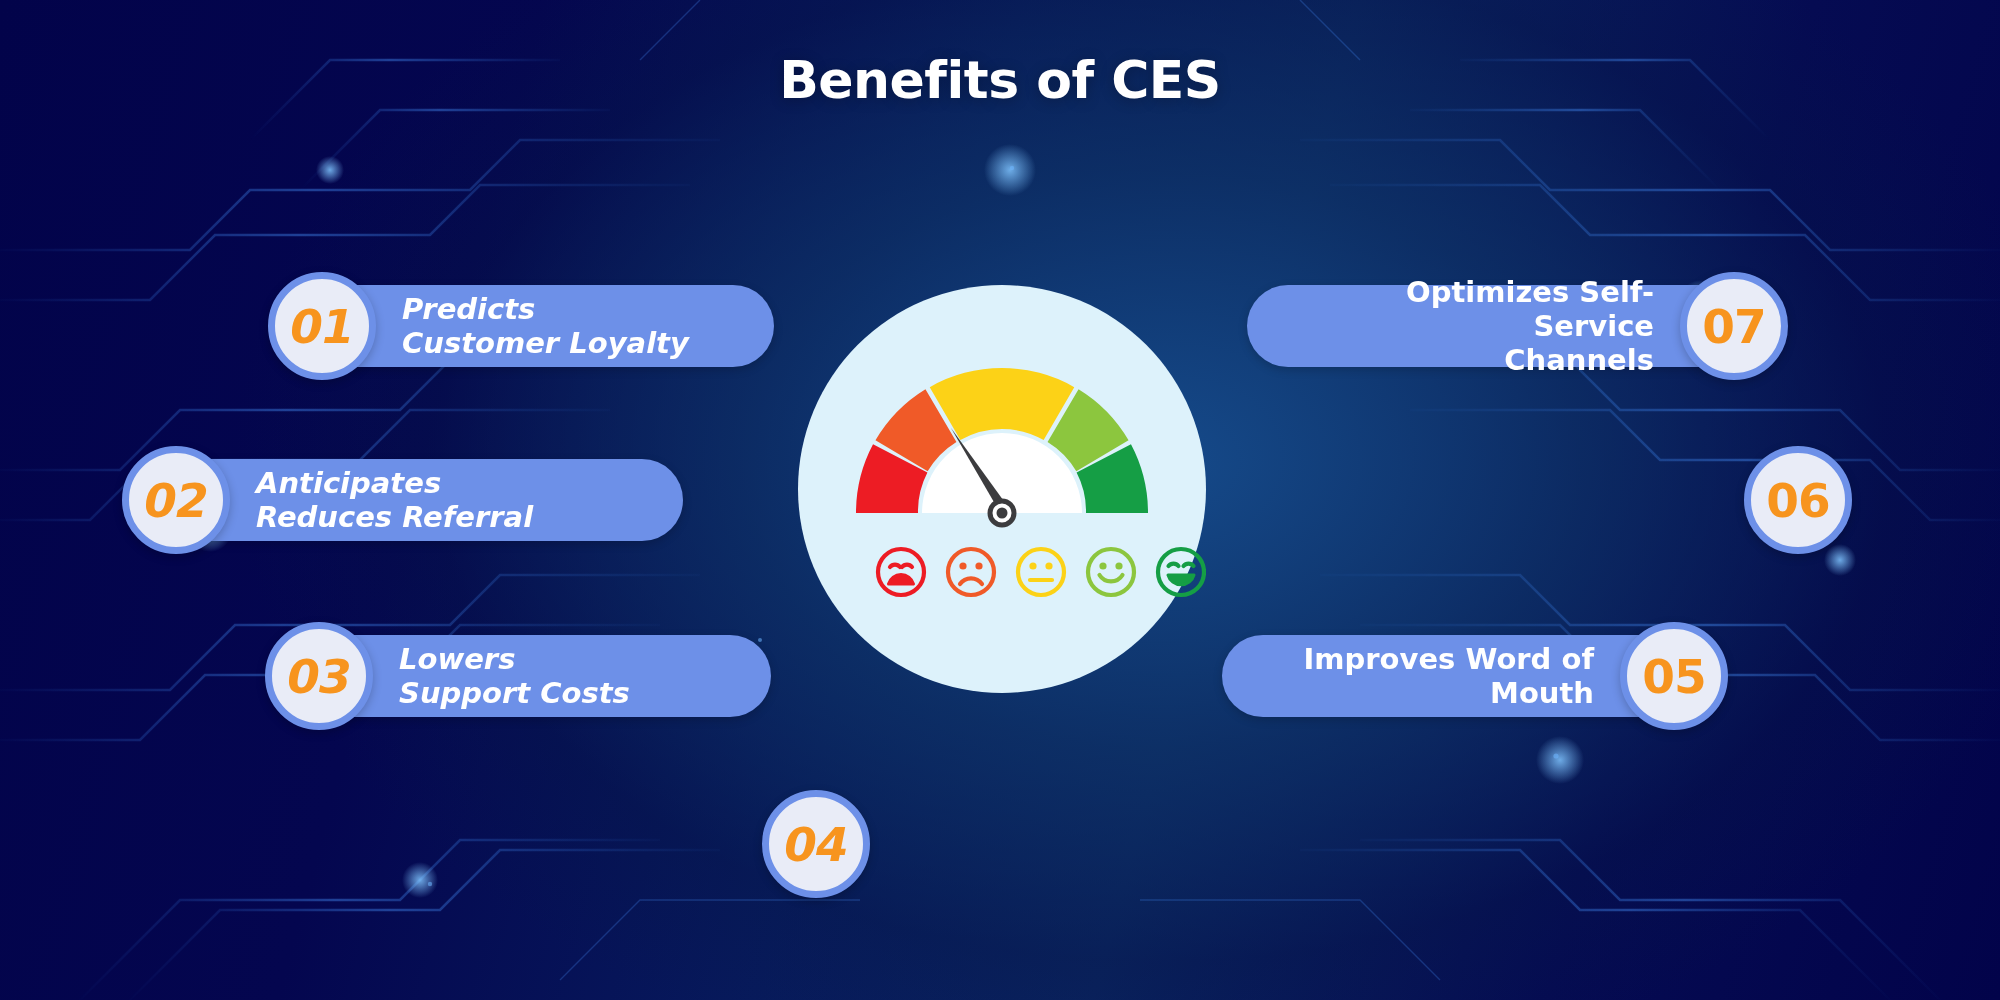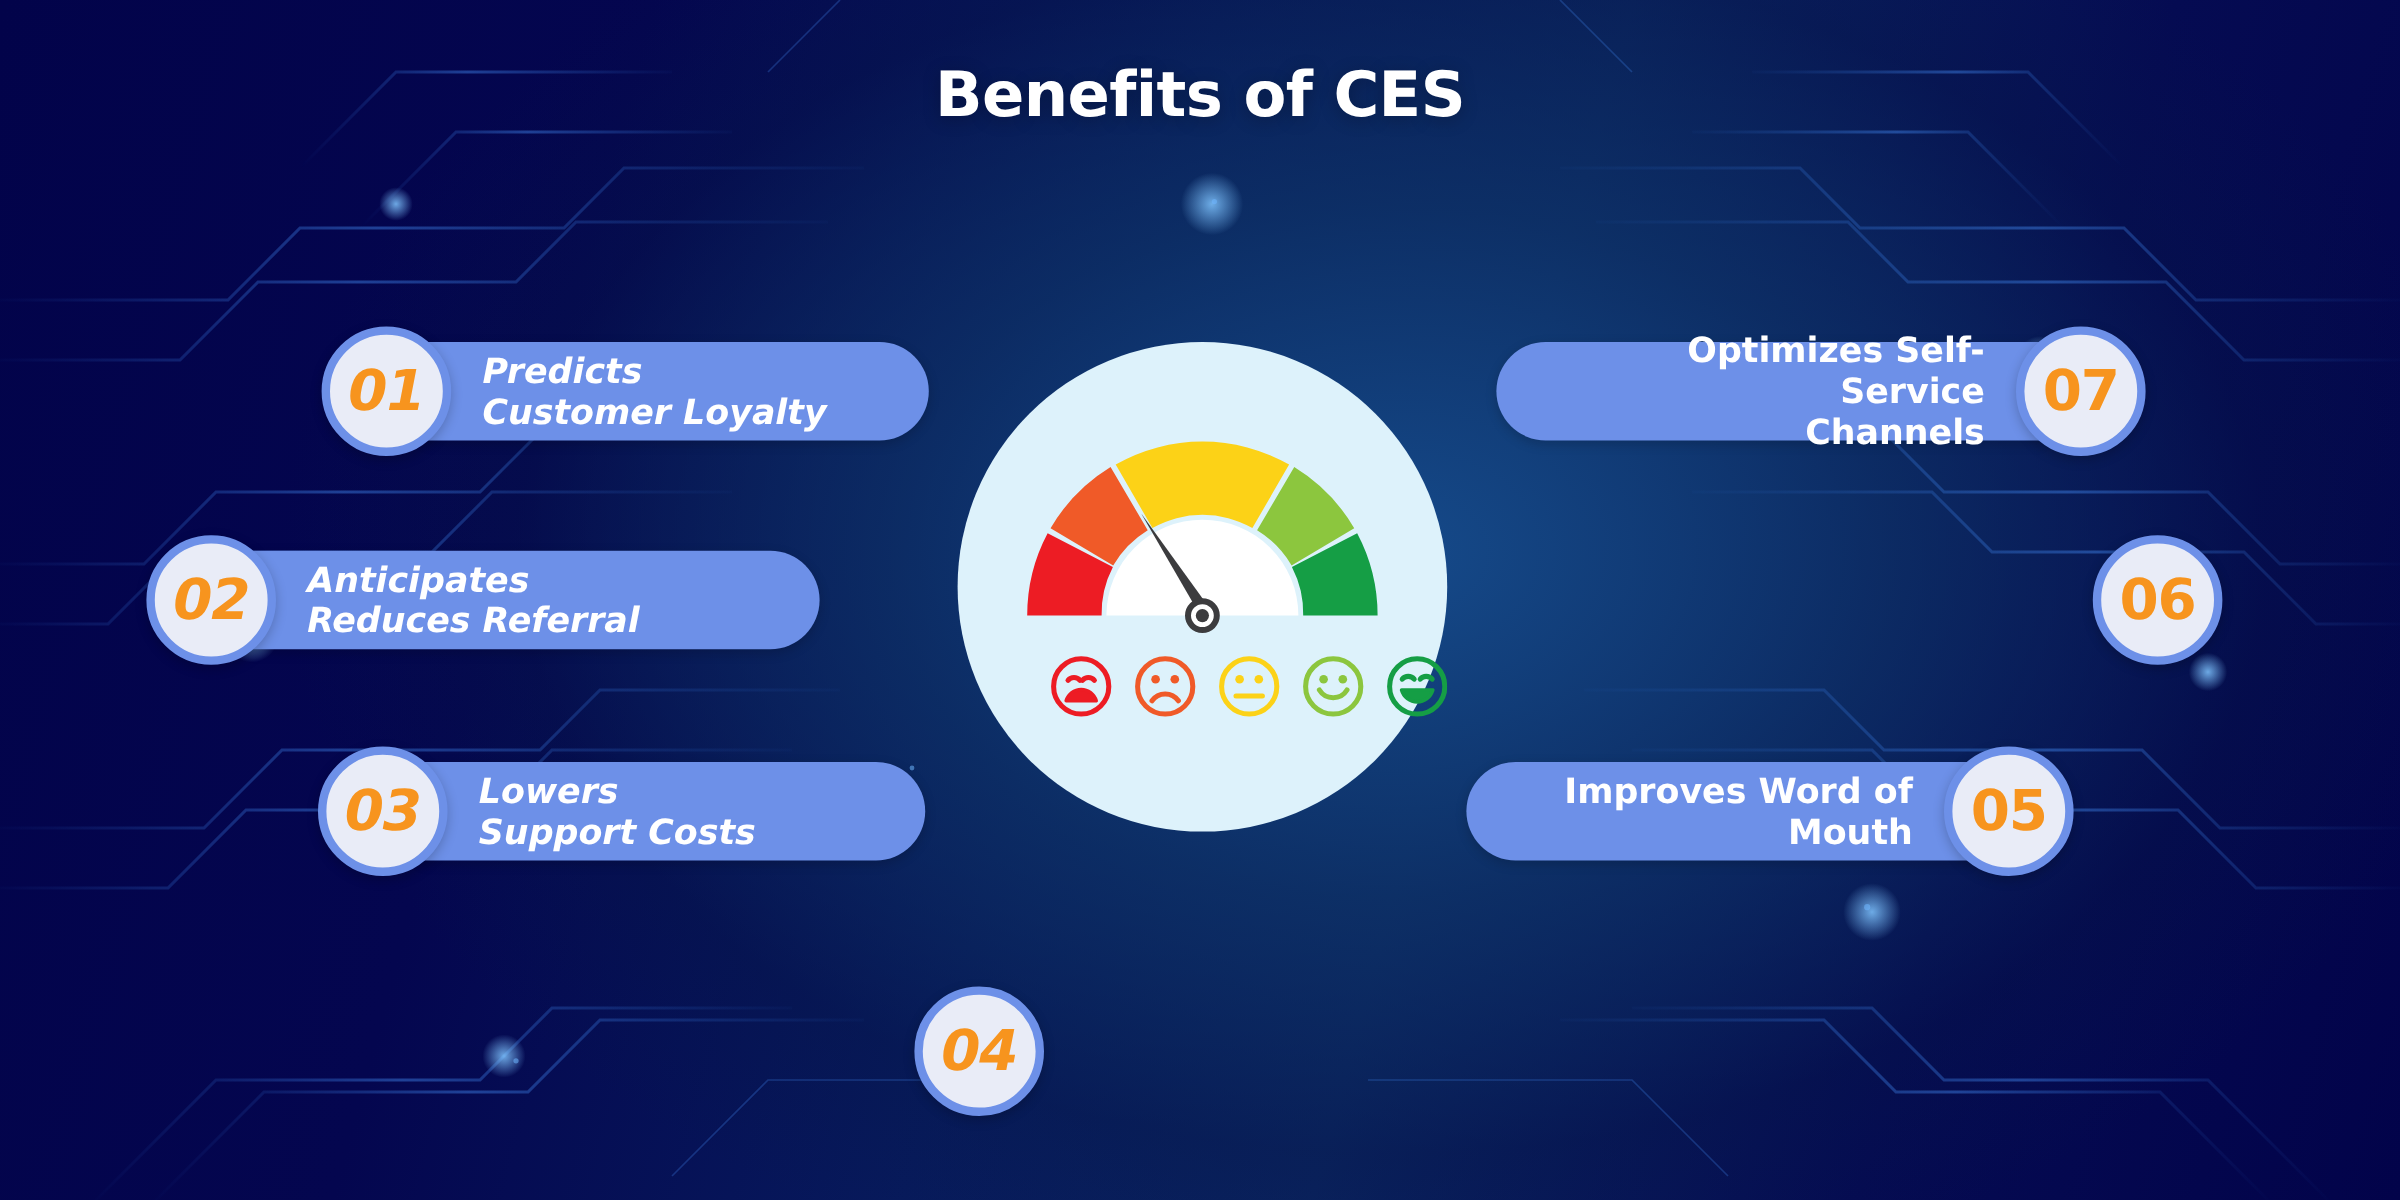--- a/index.html
+++ b/index.html
@@ -226,21 +226,21 @@
   <div class="item left" style="left:265px; top:622px;">
     <div class="badge" style="background: rgb(233, 236, 247); border-color: rgb(109, 144, 232);">
       <span style="color: rgb(247, 148, 30);">03</span>
     </div>
     <div class="pill" style="width: 420px; background: rgb(109, 144, 232);">
       <div class="label">Lowers
 Support Costs</div>
     </div>
   </div>
 
-  <div class="item left" style="left:762px; top:822px;">
+  <div class="item left" style="left:762px; top:790px;">
     <div class="badge" style="background: rgb(233, 236, 247); border-color: rgb(109, 144, 232);">
       <span style="color: rgb(247, 148, 30);">04</span>
     </div>
   </div>
 
   <div class="item right" style="right:272px; top:622px;">
     <div class="badge" style="background: rgb(233, 236, 247); border-color: rgb(109, 144, 232); text-align: center;">
       <span style="color: rgb(247, 148, 30);">05</span>
     </div>
     <div class="pill" style="width: 420px; background: rgb(109, 144, 232);">

